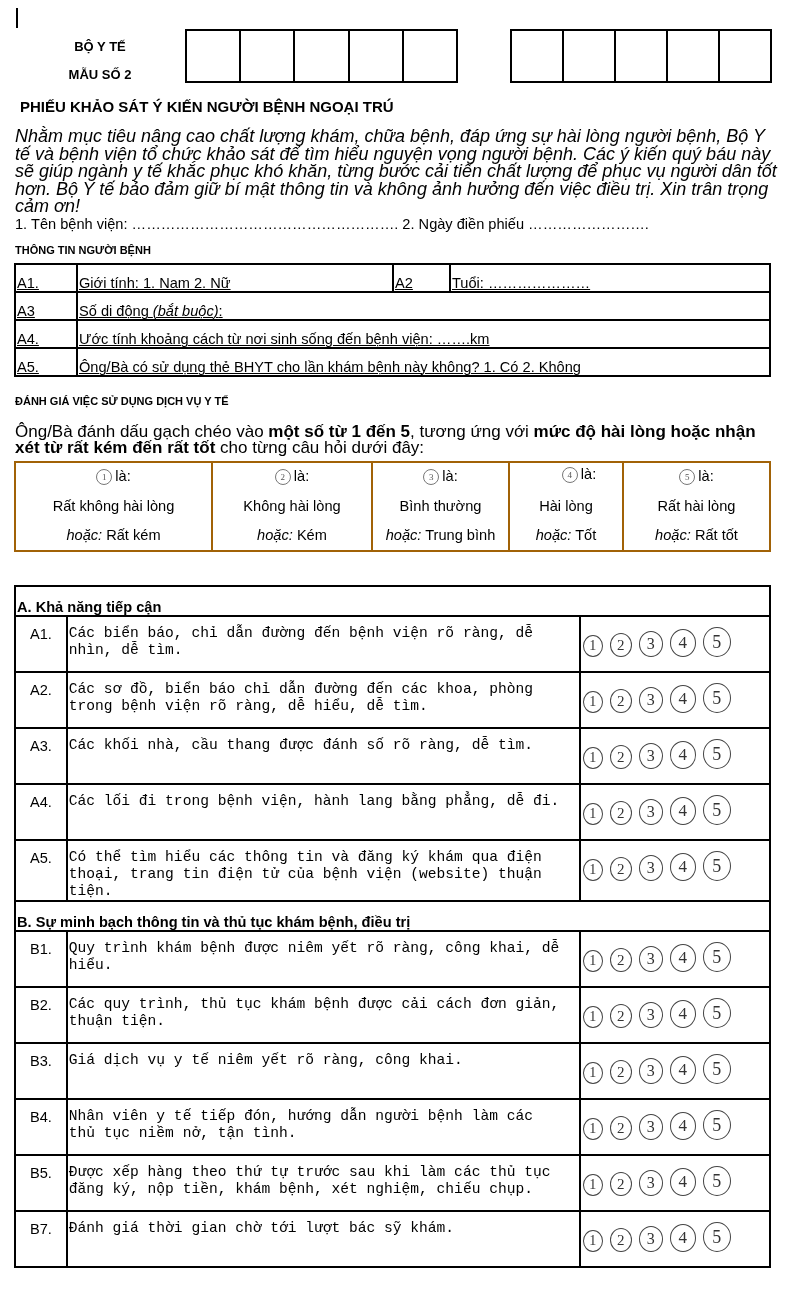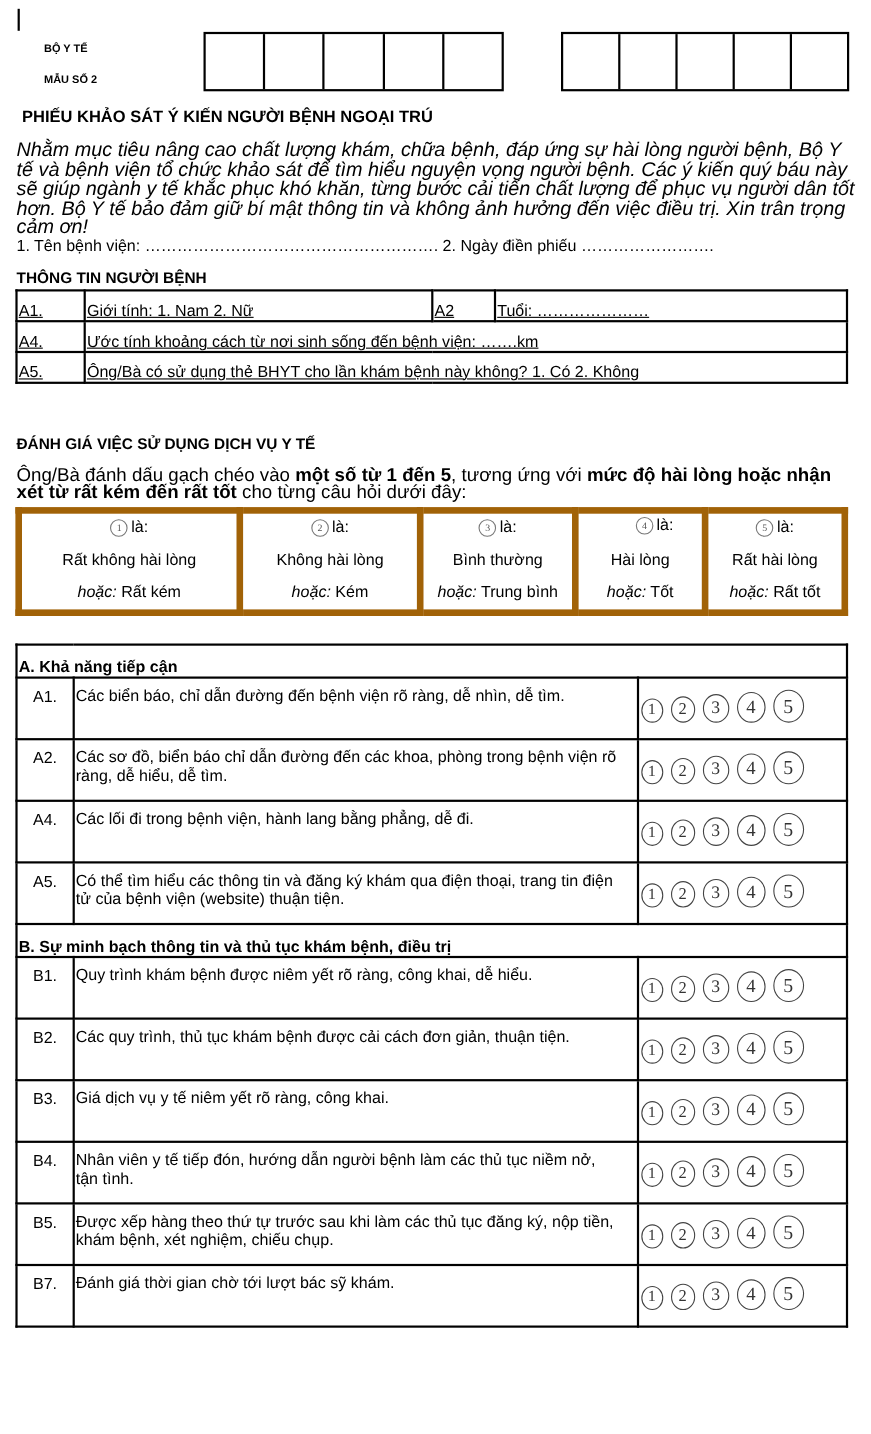--- a/index.html
+++ b/index.html
@@ -1,45 +1,45 @@
 <!DOCTYPE html>
 <html><head>
 <meta charset="utf-8">
 <style>
   html, body { margin: 0; padding: 0; background: #ffffff; }
   body { width: 792px; height: 1304px; position: relative; overflow: hidden;
          font-family: "Liberation Sans", sans-serif; color: #000; }
   .abs { position: absolute; }
   .cursor-mark { left: 16px; top: 8px; width: 2px; height: 20px; background: #000; }
-  .org { left: 40px; width: 120px; font-weight: bold; font-size: 10px; }
+  .org { left: 40px; width: 120px; text-align: center; font-weight: bold; font-size: 13px; }
   .box-group { display: flex; border: 2px solid #000; height: 54px; box-sizing: border-box; }
   .box-group .cell { flex: 1; border-right: 2px solid #000; }
   .box-group .cell:last-child { border-right: none; }
   .title { left: 0; width: 792px; top: 98px; text-align: left; font-weight: bold; font-size: 15px; padding-left: 20px; box-sizing: border-box; }
   .intro { left: 15px; top: 128px; width: 765px; font-style: italic; font-size: 18px; line-height: 17.5px; }
   .fill-line { left: 15px; top: 216px; font-size: 14.6px; }
-  .section-heading { left: 15px; font-weight: bold; font-size: 14px; }
+  .section-heading { left: 15px; font-weight: bold; font-size: 11px; }
   table { border-collapse: collapse; }
   .info-table { left: 14px; top: 263px; width: 757px; font-size: 14.6px; }
   .info-table td { border: 2px solid #000; height: 26px; padding: 0 1px; vertical-align: bottom; line-height: 16px; }
   .info-table td span { text-decoration: underline; text-decoration-thickness: 1px; }
   .instr { left: 15px; top: 424px; width: 765px; font-size: 17px; line-height: 16px; }
   .legend-table { left: 14px; top: 461px; width: 757px; font-size: 14.6px; }
-  .legend-table td { border: 6px solid #a16207; text-align: center; vertical-align: top; padding: 0; height: 87px; }
+  .legend-table td { border: 2px solid #a16207; text-align: center; vertical-align: top; padding: 0; height: 87px; }
   .legend-table .lg-line { height: 29px; line-height: 29px; white-space: nowrap; }
   .legend-table .lg-line:first-child { line-height: 26px; }
   .mini-circ { display: inline-block; width: 14px; height: 14px; border: 1px solid #777; border-radius: 50%;
                font-size: 9px; line-height: 14px; text-align: center; color: #555; vertical-align: middle;
                margin-right: 3px; font-family: "Liberation Serif", serif; }
   .main-table { left: 14px; top: 585px; width: 757px; font-size: 14.6px; }
   .main-table td { border: 2px solid #000; padding: 0; }
   .main-table .sec td { height: 28px; font-weight: bold; vertical-align: bottom; line-height: 16px; padding-left: 1px; }
   .main-table .q td { height: 41px; vertical-align: top; }
   .main-table .code { width: 51px; text-align: center; padding-top: 9px; line-height: 16px; }
-  .main-table .qtext { width: 512px; padding: 8px 16px 0 1px; line-height: 17px; }
+  .main-table .qtext { width: 512px; padding: 8px 16px 0 1px; line-height: 17px; font-family: Liberation Mono, monospace; }
   .main-table .rate { width: 188px; padding: 8px 0 0 2px; white-space: nowrap; }
   .rc { display: inline-block; border: 1.5px solid #444; border-radius: 50%; text-align: center;
         font-family: "Liberation Serif", serif; color: #333; vertical-align: bottom; box-sizing: border-box; margin-right: 7px; }
   .rc.s1 { width: 20px; height: 22px; line-height: 20px; font-size: 14px; margin-top: 10px; }
   .rc.s2 { width: 22px; height: 24px; line-height: 22px; font-size: 15px; }
   .rc.s3 { width: 24px; height: 26px; line-height: 24px; font-size: 16px; }
   .rc.s4 { width: 26px; height: 28px; line-height: 26px; font-size: 17px; }
   .rc.s5 { width: 28px; height: 30px; line-height: 28px; font-size: 18px; margin-right: 0; }
   .rate-wrap { display: flex; align-items: flex-end; height: 30px; margin-top: 2px; }
 </style>
@@ -76,20 +76,24 @@
 
 <table class="abs info-table">
   <tbody>
       <tr>
     <td style="width:58px;"><span>A1.</span></td>
     <td style="width:312px;"><span>Giới tính: 1. Nam 2. Nữ</span></td>
     <td style="width:53px;"><span>A2</span></td>
     <td><span>Tuổi: …………………</span></td>
   </tr>
   <tr>
+    <td><span>A3</span></td>
+    <td colspan="3"><span>Số di động </span><span style="font-style:italic;">(bắt buộc)</span><span>:</span></td>
+  </tr>
+  <tr>
     <td><span>A4.</span></td>
     <td colspan="3"><span>Ước tính khoảng cách từ nơi sinh sống đến bệnh viện: …….km</span></td>
   </tr>
   <tr>
     <td><span>A5.</span></td>
     <td colspan="3"><span>Ông/Bà có sử dụng thẻ BHYT cho lần khám bệnh này không? 1. Có 2. Không</span></td>
   </tr>
 </tbody>
   </table>
 
@@ -156,20 +160,33 @@
           <div class="rate-wrap">
             <span class="rc s1">1</span>
             <span class="rc s2">2</span>
             <span class="rc s3">3</span>
             <span class="rc s4">4</span>
             <span class="rc s5">5</span>
           </div>
         </td>
       </tr>
       <tr class="q">
+        <td class="code" style="height: 45px;">A3.</td>
+        <td class="qtext">Các khối nhà, cầu thang được đánh số rõ ràng, dễ tìm.</td>
+        <td class="rate">
+          <div class="rate-wrap">
+            <span class="rc s1">1</span>
+            <span class="rc s2">2</span>
+            <span class="rc s3">3</span>
+            <span class="rc s4">4</span>
+            <span class="rc s5">5</span>
+          </div>
+        </td>
+      </tr>
+      <tr class="q">
         <td class="code" style="height: 45px;">A4.</td>
         <td class="qtext">Các lối đi trong bệnh viện, hành lang bằng phẳng, dễ đi.</td>
         <td class="rate">
           <div class="rate-wrap">
             <span class="rc s1">1</span>
             <span class="rc s2">2</span>
             <span class="rc s3">3</span>
             <span class="rc s4">4</span>
             <span class="rc s5">5</span>
           </div>

